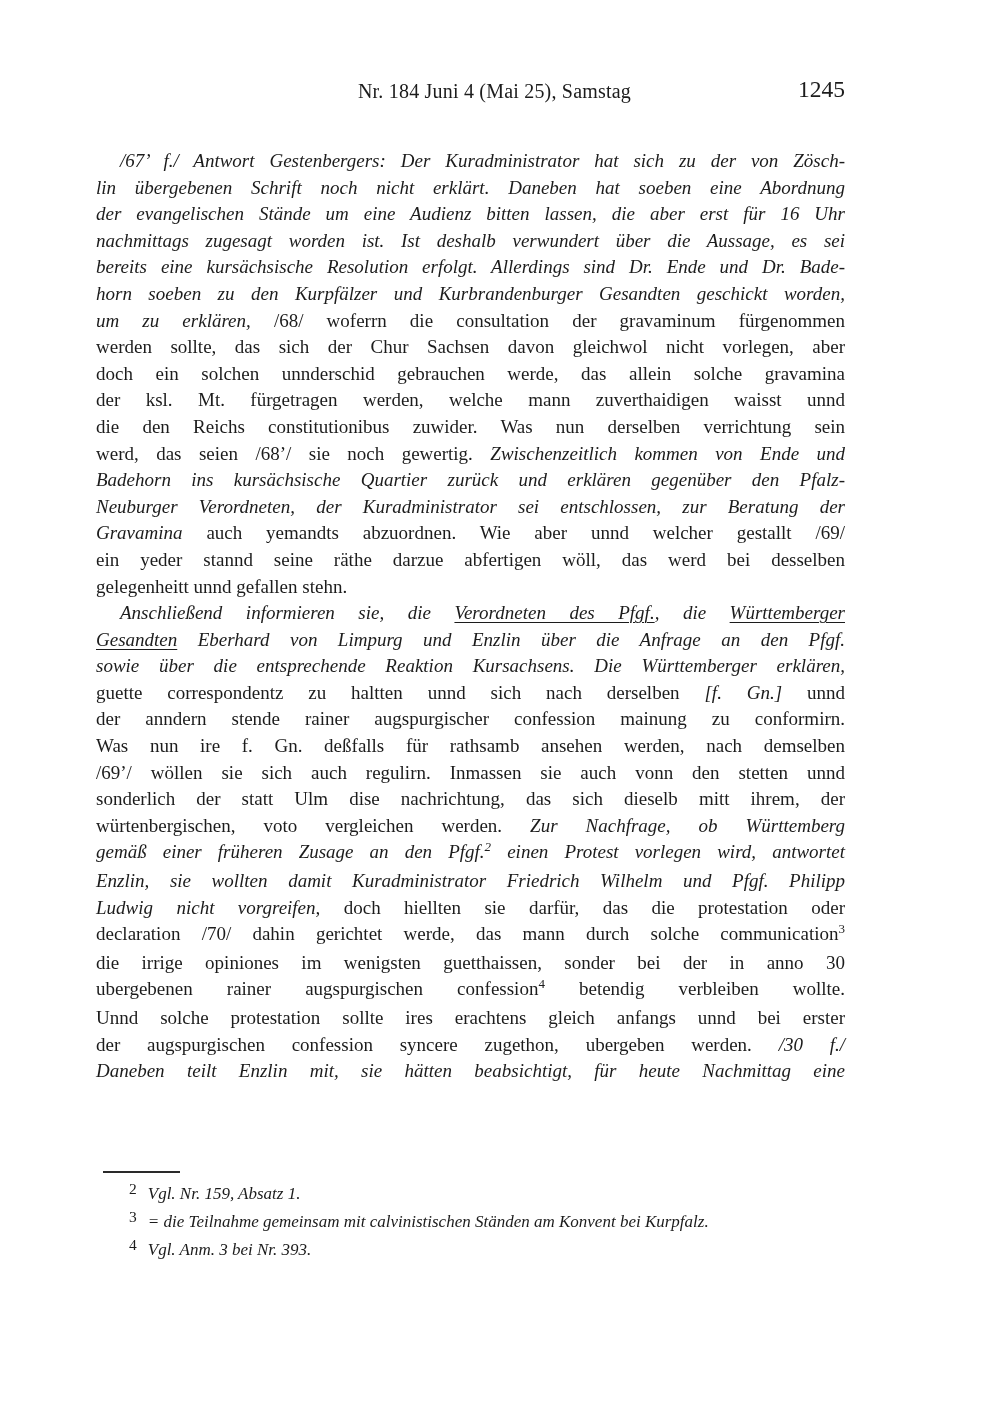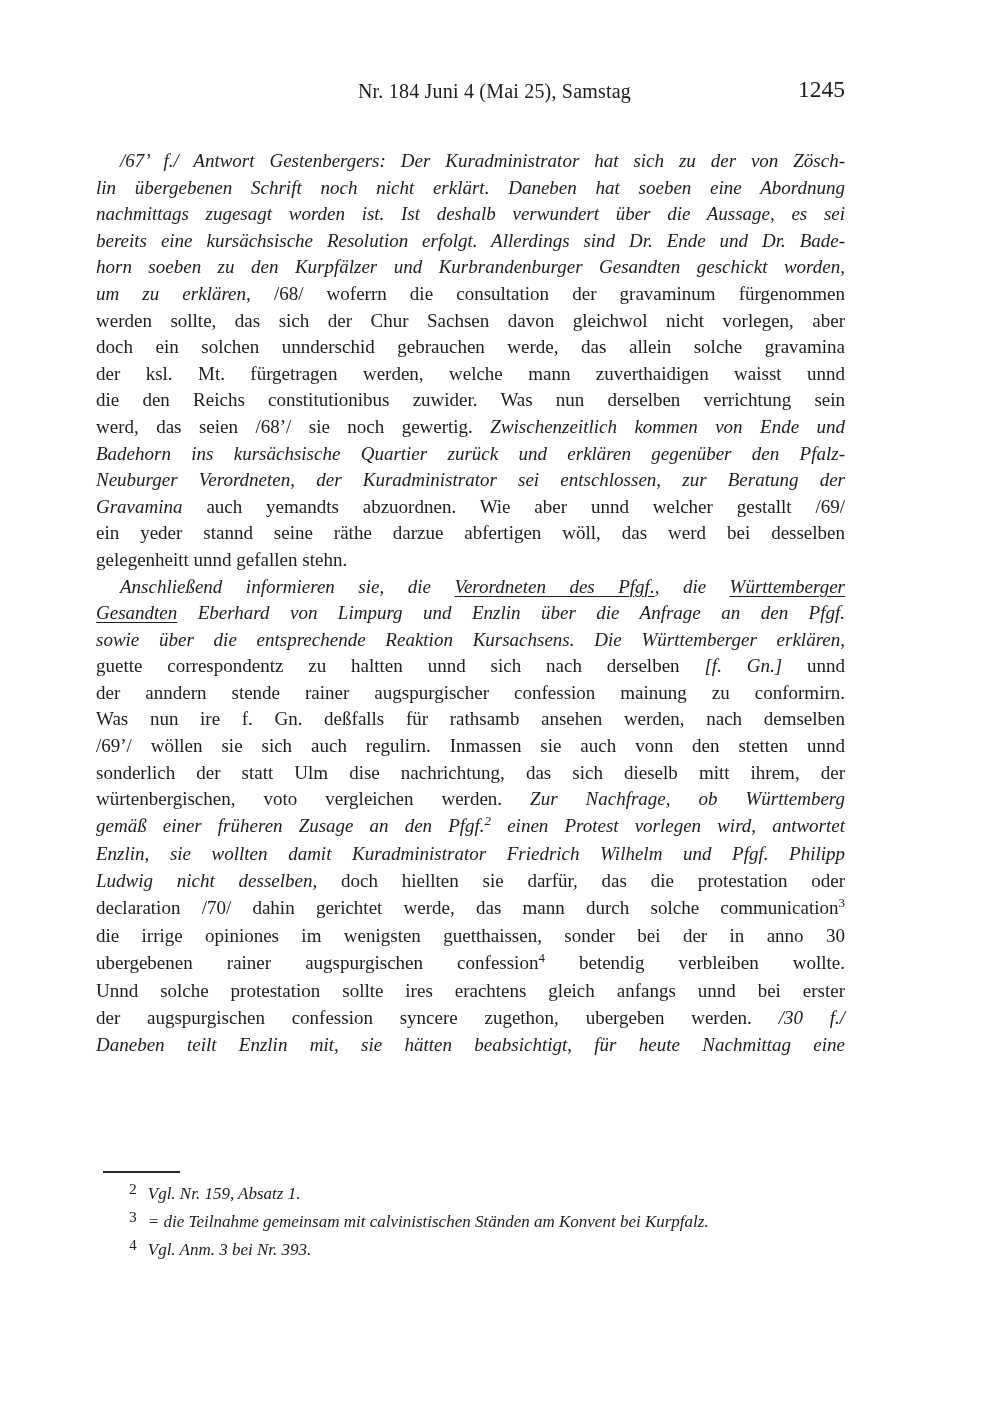--- a/index.html
+++ b/index.html
@@ -93,20 +93,21 @@
 <div class="page">
   <div class="header">
     <span class="header-title">Nr. 184 Juni 4 (Mai 25), Samstag</span>
     <span class="page-number">1245</span>
   </div>
 
   <div class="body-text">
       <div class="para">
         <div class="line ind"><span class="seg s-i">/67’ f./ Antwort Gestenbergers: Der Kuradministrator hat sich zu der von Zösch-</span></div>
         <div class="line"><span class="seg s-i">lin übergebenen Schrift noch nicht erklärt. Daneben hat soeben eine Abordnung</span></div>
+        <div class="line"><span class="seg s-i">der evangelischen Stände um eine Audienz bitten lassen, die aber erst für 16 Uhr</span></div>
         <div class="line"><span class="seg s-i">nachmittags zugesagt worden ist. Ist deshalb verwundert über die Aussage, es sei</span></div>
         <div class="line"><span class="seg s-i">bereits eine kursächsische Resolution erfolgt. Allerdings sind Dr. Ende und Dr. Bade-</span></div>
         <div class="line"><span class="seg s-i">horn soeben zu den Kurpfälzer und Kurbrandenburger Gesandten geschickt worden,</span></div>
         <div class="line"><span class="seg s-i">um zu erklären, </span><span class="seg s-r">/68/ woferrn die consultation der gravaminum fürgenommen</span></div>
         <div class="line"><span class="seg s-r">werden sollte, das sich der Chur Sachsen davon gleichwol nicht vorlegen, aber</span></div>
         <div class="line"><span class="seg s-r">doch ein solchen unnderschid gebrauchen werde, das allein solche gravamina</span></div>
         <div class="line"><span class="seg s-r">der ksl. Mt. fürgetragen werden, welche mann zuverthaidigen waisst unnd</span></div>
         <div class="line"><span class="seg s-r">die den Reichs constitutionibus zuwider. Was nun derselben verrichtung sein</span></div>
         <div class="line"><span class="seg s-r">werd, das seien /68’/ sie noch gewertig. </span><span class="seg s-i">Zwischenzeitlich kommen von Ende und</span></div>
         <div class="line"><span class="seg s-i">Badehorn ins kursächsische Quartier zurück und erklären gegenüber den Pfalz-</span></div>
@@ -120,21 +121,21 @@
         <div class="line"><span class="seg s-iu">Gesandten</span><span class="seg s-i"> Eberhard von Limpurg und Enzlin über die Anfrage an den Pfgf.</span></div>
         <div class="line"><span class="seg s-i">sowie über die entsprechende Reaktion Kursachsens. Die Württemberger erklären,</span></div>
         <div class="line"><span class="seg s-r">guette correspondentz zu haltten unnd sich nach derselben </span><span class="seg s-i">[f. Gn.]</span><span class="seg s-r"> unnd</span></div>
         <div class="line"><span class="seg s-r">der anndern stende rainer augspurgischer confession mainung zu conformirn.</span></div>
         <div class="line"><span class="seg s-r">Was nun ire f. Gn. deßfalls für rathsamb ansehen werden, nach demselben</span></div>
         <div class="line"><span class="seg s-r">/69’/ wöllen sie sich auch regulirn. Inmassen sie auch vonn den stetten unnd</span></div>
         <div class="line"><span class="seg s-r">sonderlich der statt Ulm dise nachrichtung, das sich dieselb mitt ihrem, der</span></div>
         <div class="line"><span class="seg s-r">würtenbergischen, voto vergleichen werden. </span><span class="seg s-i">Zur Nachfrage, ob Württemberg</span></div>
         <div class="line"><span class="seg s-i">gemäß einer früheren Zusage an den Pfgf.</span><span class="seg s-supi">2</span><span class="seg s-i"> einen Protest vorlegen wird, antwortet</span></div>
         <div class="line"><span class="seg s-i">Enzlin, sie wollten damit Kuradministrator Friedrich Wilhelm und Pfgf. Philipp</span></div>
-        <div class="line"><span class="seg s-i">Ludwig nicht desselben, </span><span class="seg s-r">doch hiellten sie darfür, das die protestation oder</span></div>
+        <div class="line"><span class="seg s-i">Ludwig nicht vorgreifen, </span><span class="seg s-r">doch hiellten sie darfür, das die protestation oder</span></div>
         <div class="line"><span class="seg s-r">declaration /70/ dahin gerichtet werde, das mann durch solche communication</span><span class="seg s-supr">3</span></div>
         <div class="line"><span class="seg s-r">die irrige opiniones im wenigsten guetthaissen, sonder bei der in anno 30</span></div>
         <div class="line"><span class="seg s-r">ubergebenen rainer augspurgischen confession</span><span class="seg s-supr">4</span><span class="seg s-r"> betendig verbleiben wollte.</span></div>
         <div class="line"><span class="seg s-r">Unnd solche protestation sollte ires erachtens gleich anfangs unnd bei erster</span></div>
         <div class="line"><span class="seg s-r">der augspurgischen confession syncere zugethon, ubergeben werden. </span><span class="seg s-i">/30 f./</span></div>
         <div class="line"><span class="seg s-i">Daneben teilt Enzlin mit, sie hätten beabsichtigt, für heute Nachmittag eine</span></div>
       </div>
     </div>
 
   <div class="footnotes">

